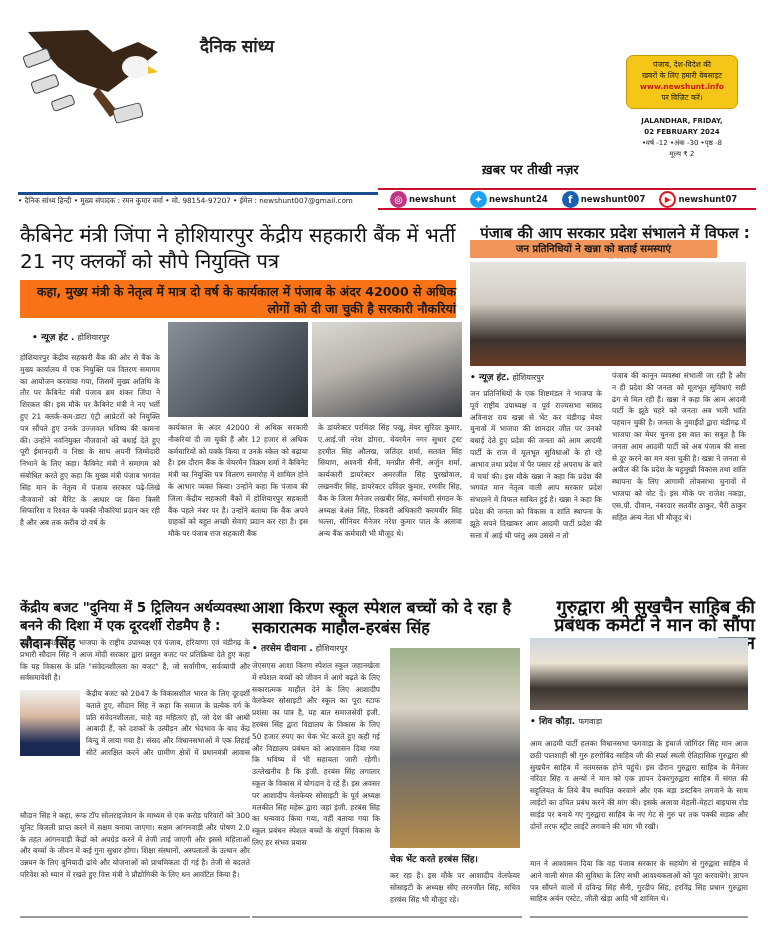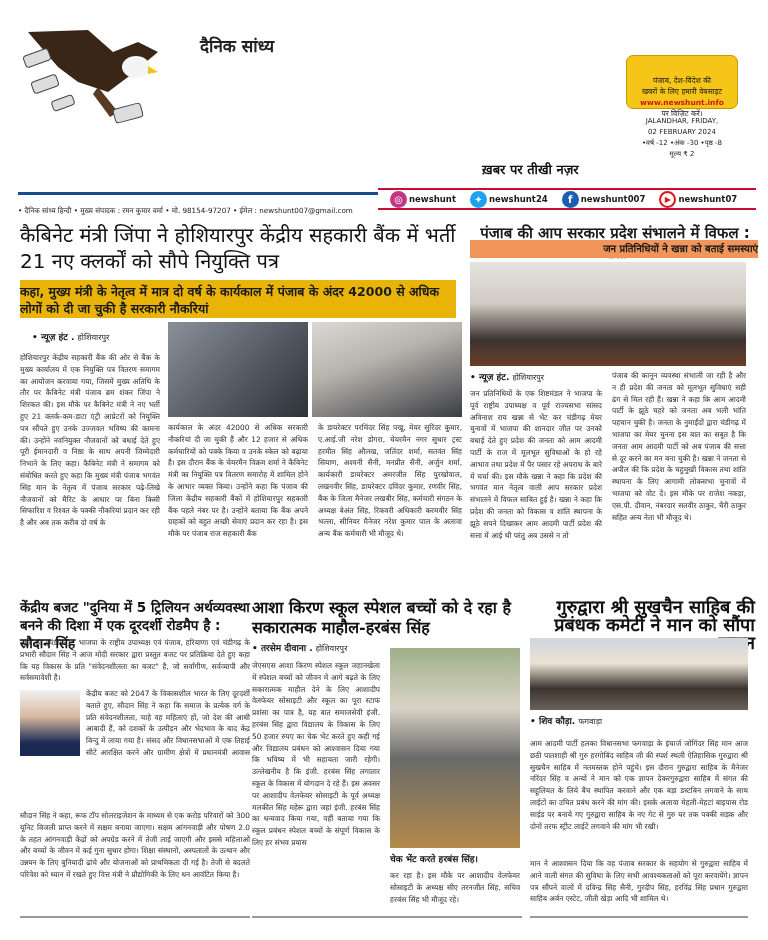--- a/index.html
+++ b/index.html
@@ -3,37 +3,37 @@
 <meta charset="utf-8">
 <style>
 *{box-sizing:border-box;margin:0;padding:0}
 body{width:768px;height:940px;background:#fff;font-family:"DejaVu Sans",sans-serif;color:#1a1a1a;position:relative;overflow:hidden}
 .abs{position:absolute}
 .masthead{left:0;top:0;width:768px;height:190px}
 .eagle{left:18px;top:22px;width:150px;height:110px}
 .subtitle{left:200px;top:34px;font-size:17px;font-weight:bold;color:#222}
 .logo{left:196px;top:48px;font-size:120px;font-weight:bold;color:#e5121d;letter-spacing:-4px;line-height:1;font-family:"DejaVu Sans",sans-serif}
 .tagline{left:482px;top:160px;font-size:13px;font-weight:bold;color:#111}
-.promo{left:626px;top:55px;width:112px;height:54px;background:#f5c518;border:1.5px solid #c59800;border-radius:7px;text-align:center;font-size:7.5px;line-height:11px;padding-top:19px}
+.promo{left:626px;top:55px;width:112px;height:54px;background:#f5c518;border:1.5px solid #c59800;border-radius:7px;text-align:center;font-size:7.5px;line-height:11px;padding-top:3px}
 .promo .url{color:#d2141a;font-weight:bold}
 .dateline{left:626px;top:116px;width:112px;text-align:center;font-size:7px;line-height:11px}
-.dateline b{font-weight:normal}
-.infobar{left:18px;top:192px;width:360px;height:18px;border-top:3px solid #1a4d8f;font-size:7.2px;padding-top:10px;white-space:nowrap}
+.dateline b{font-weight:bold}
+.infobar{left:18px;top:192px;width:360px;height:18px;border-top:3px solid #1a4d8f;font-size:7.2px;padding-top:0;white-space:nowrap}
 .socialbar{left:378px;top:188px;width:378px;height:22px;border-top:2px solid #c8102e;border-bottom:2px solid #c8102e;display:flex;align-items:center;gap:6px;font-size:8.5px;font-weight:bold;padding-left:12px}
 .sicon{width:17px;height:17px;border-radius:50%;display:inline-flex;align-items:center;justify-content:center;color:#fff;font-size:10px;font-weight:bold;margin-right:2px}
 .sitem{display:flex;align-items:center;margin-right:8px}
 h1.main{left:20px;top:222px;width:440px;font-size:20px;line-height:26px;text-align:left;font-weight:normal;color:#111}
-.yellowbar{left:20px;top:280px;width:436px;height:38px;background:#eab308;text-align:left;font-size:12.5px;font-weight:bold;line-height:17px;padding-top:3px}
+.yellowbar{left:20px;top:280px;width:436px;height:38px;background:#f97316;text-align:right;font-size:12.5px;font-weight:bold;line-height:17px;padding-top:3px}
 .byline{font-size:9px;font-weight:bold}
 .byline .place{font-weight:normal;font-size:8px}
 .col{font-size:7.4px;line-height:11.8px;text-align:justify;color:#2a2a2a}
 .photo{background:linear-gradient(135deg,#8a8f99,#50565f 60%,#2e3238)}
 .photo2{background:linear-gradient(160deg,#d9d9d5,#b7b3ac 40%,#3b3d44)}
 .r-head{left:470px;top:222px;width:290px;font-size:15px;font-weight:bold;text-align:center}
-.orangebar{left:470px;top:240px;width:288px;height:18px;background:#f2955a;text-align:right;font-size:10px;font-weight:bold;line-height:18px}
+.orangebar{left:470px;top:240px;width:247px;height:18px;background:#f2955a;text-align:center;font-size:10px;font-weight:bold;line-height:18px}
 .divider{background:#999;height:1.5px}
 h2.sec{font-weight:bold;color:#111}
 .caption{font-size:9px;font-weight:bold;text-align:left}
 </style>
 </head>
 <body>
 
 <div class="abs masthead">
   <div class="abs eagle">
     <svg width="150" height="110" viewBox="0 0 150 110">

